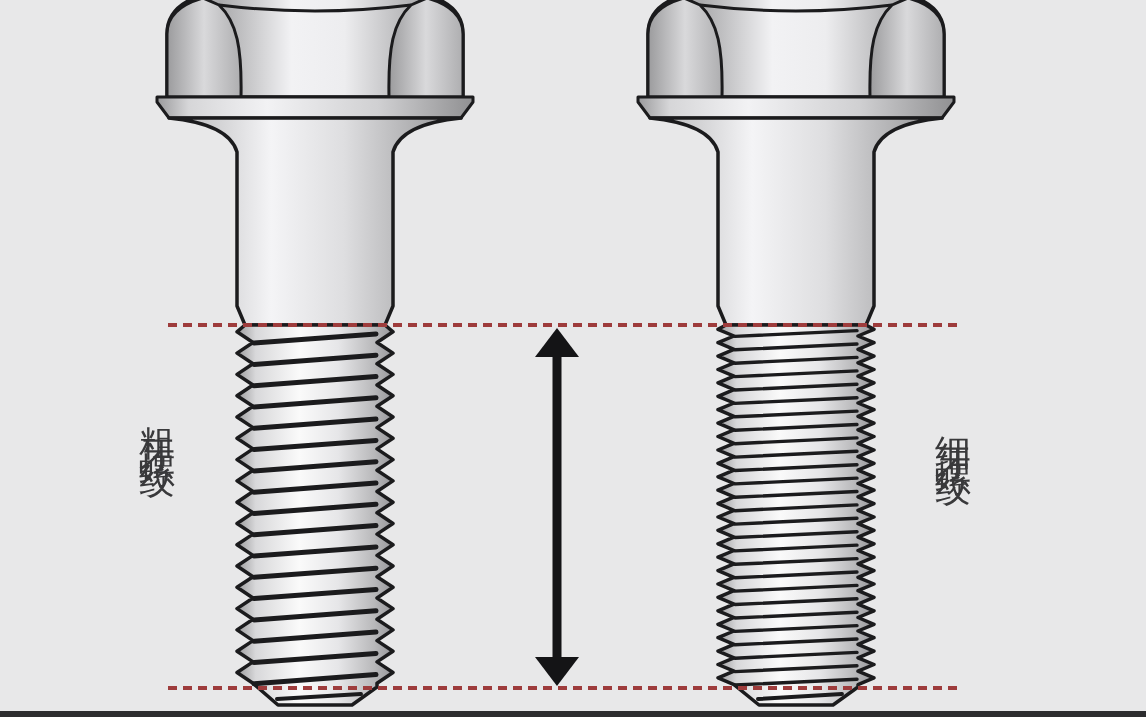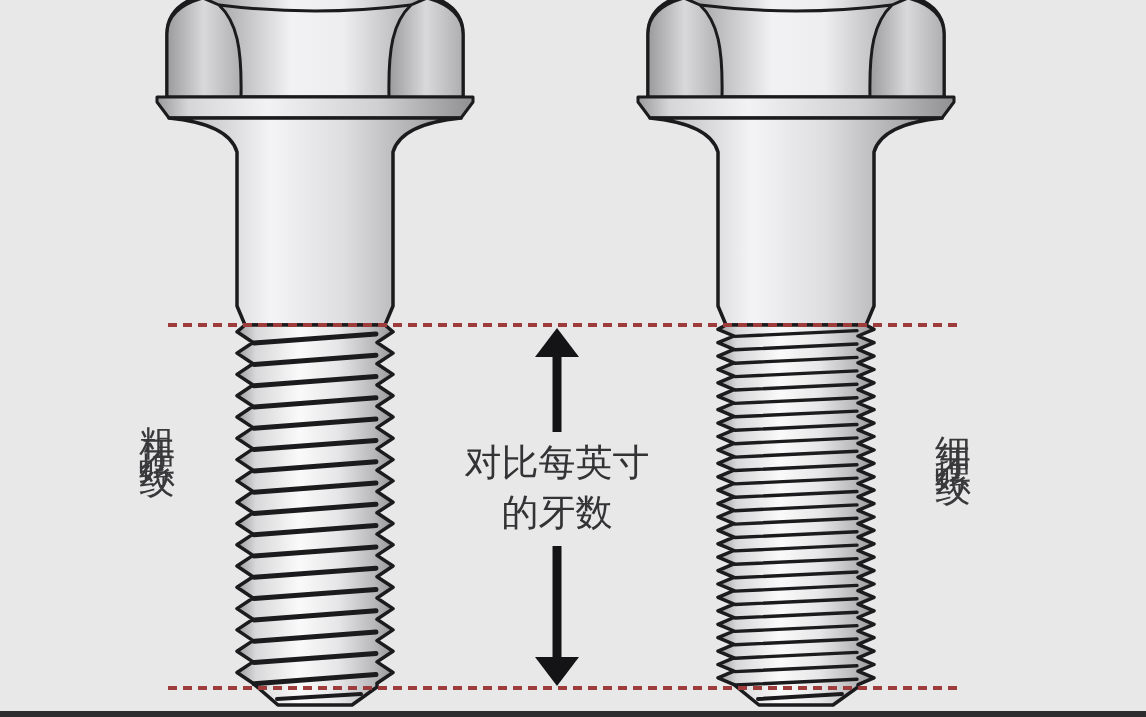--- a/index.html
+++ b/index.html
@@ -150,19 +150,15 @@
     <g id="arrow-layer">
         <rect x="552.5" y="355" width="9" height="304" fill="#141416"></rect>
         <polygon points="557,328 535,357 579,357" fill="#141416"></polygon>
         <polygon points="557,686 535,657 579,657" fill="#141416"></polygon>
       </g>
   </svg>
 
   <div class="v-label left" style="color: rgb(57, 57, 59);">粗牙螺纹</div>
   <div class="v-label right" style="color: rgb(57, 57, 59);">细牙螺纹</div>
 
-  <div class="center-caption" style="background: rgb(232, 232, 233);">
-    <div>对比每英寸</div>
-    <div>的牙数</div>
-  </div>
 
   <div class="bottom-bar" style="background: rgb(45, 45, 47);"></div>
 </div>
 
 </body></html>

